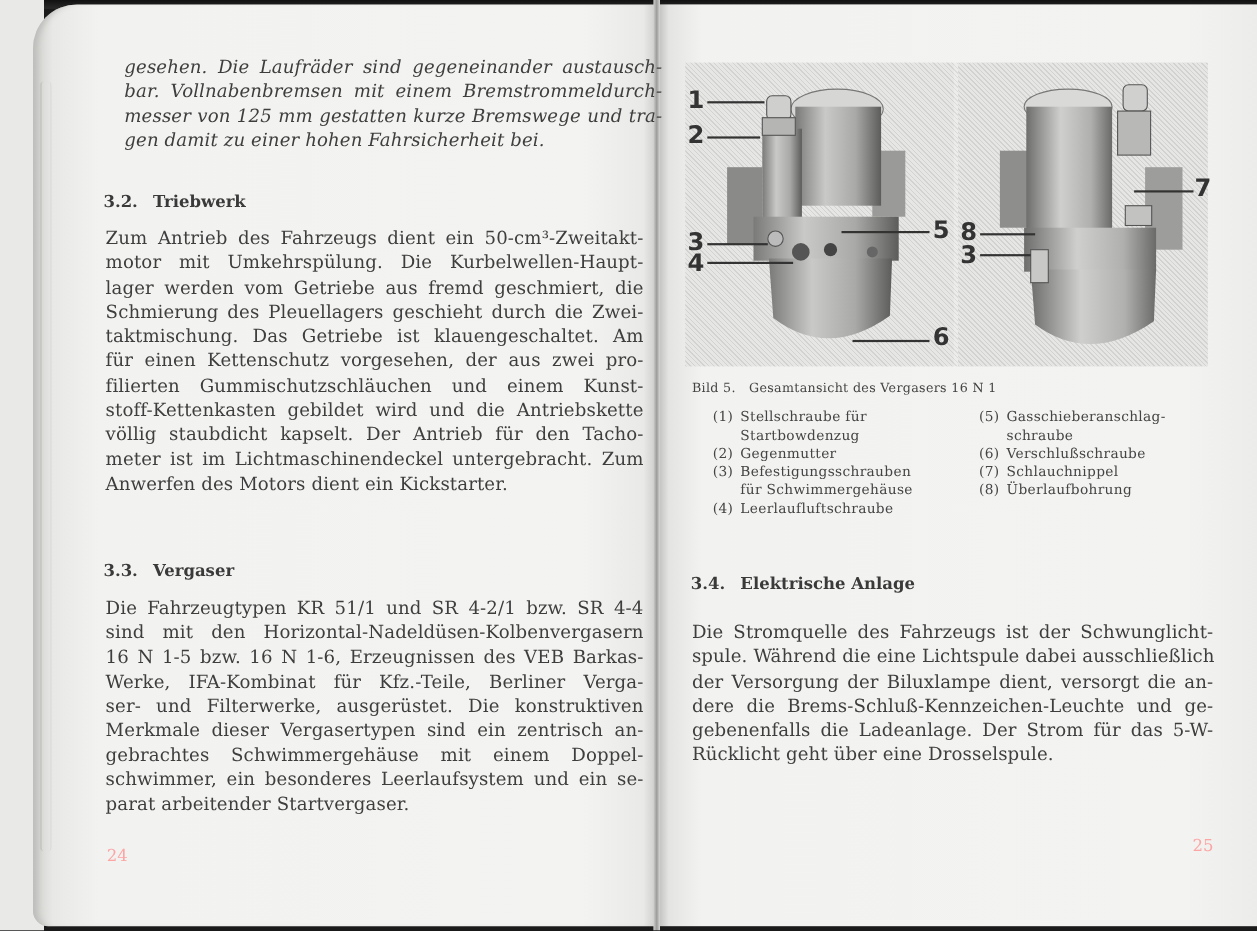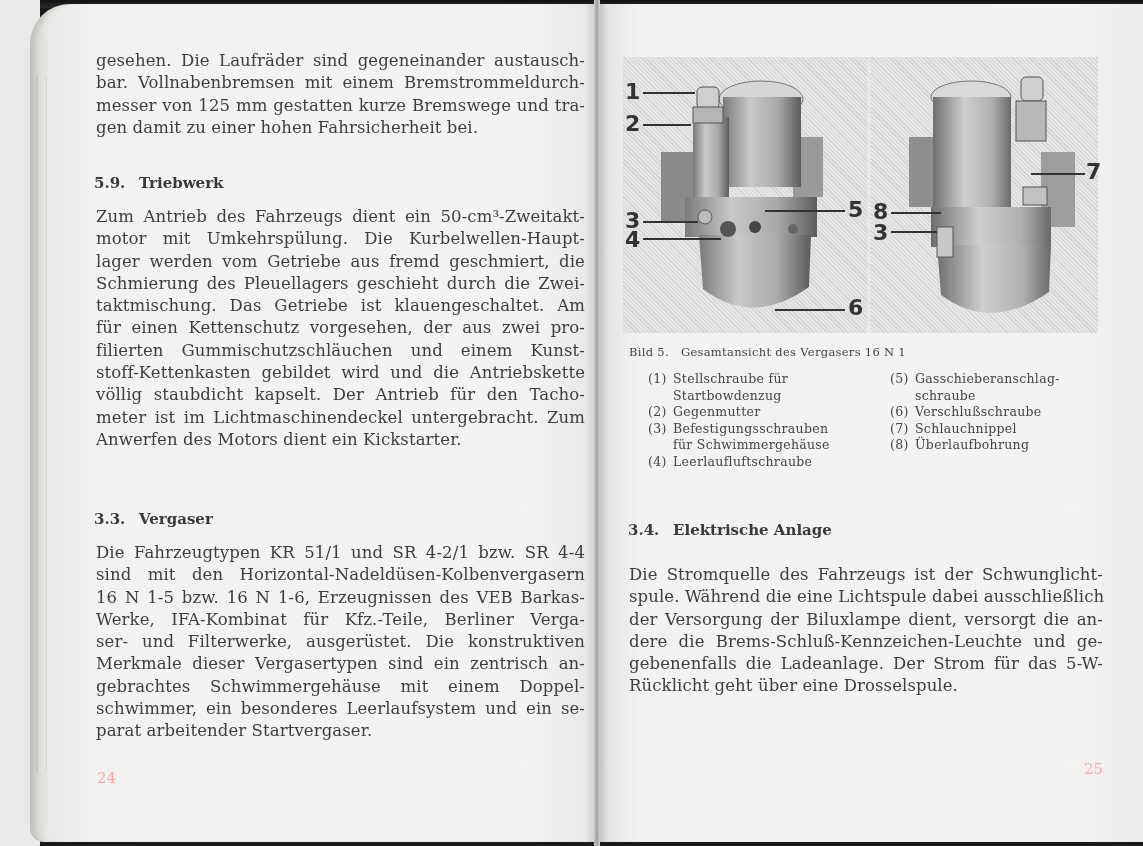--- a/index.html
+++ b/index.html
@@ -83,29 +83,29 @@
 </head>
 <body>
 
 <div class="scan-top"></div>
 <div class="left-bg"></div>
 
 <div class="page page-left"></div>
 <div class="page page-right"></div>
 <div class="gutter"></div>
 
-<div class="text-block" style="left:96px; top:50px; width:489px;">
+<div class="text-block" style="left:113px; top:50px; width:489px;font-style:italic;">
   <span class="line">gesehen. Die Laufräder sind gegeneinander austausch-</span>
   <span class="line">bar. Vollnabenbremsen mit einem Bremstrommeldurch-</span>
   <span class="line">messer von 125 mm gestatten kurze Bremswege und tra-</span>
   <span class="line last">gen damit zu einer hohen Fahrsicherheit bei.</span>
 </div>
 
 <div class="heading" style="left:94px; top:174px;">
-  <span class="num">5.9.</span><span>Triebwerk</span>
+  <span class="num">3.2.</span><span>Triebwerk</span>
 </div>
 
 <div class="text-block" style="left:96px; top:206px; width:489px;">
   <span class="line">Zum Antrieb des Fahrzeugs dient ein 50-cm³-Zweitakt-</span>
   <span class="line">motor mit Umkehrspülung. Die Kurbelwellen-Haupt-</span>
   <span class="line">lager werden vom Getriebe aus fremd geschmiert, die</span>
   <span class="line">Schmierung des Pleuellagers geschieht durch die Zwei-</span>
   <span class="line">taktmischung. Das Getriebe ist klauengeschaltet. Am</span>
   <span class="line">für einen Kettenschutz vorgesehen, der aus zwei pro-</span>
   <span class="line">filierten Gummischutzschläuchen und einem Kunst-</span>

